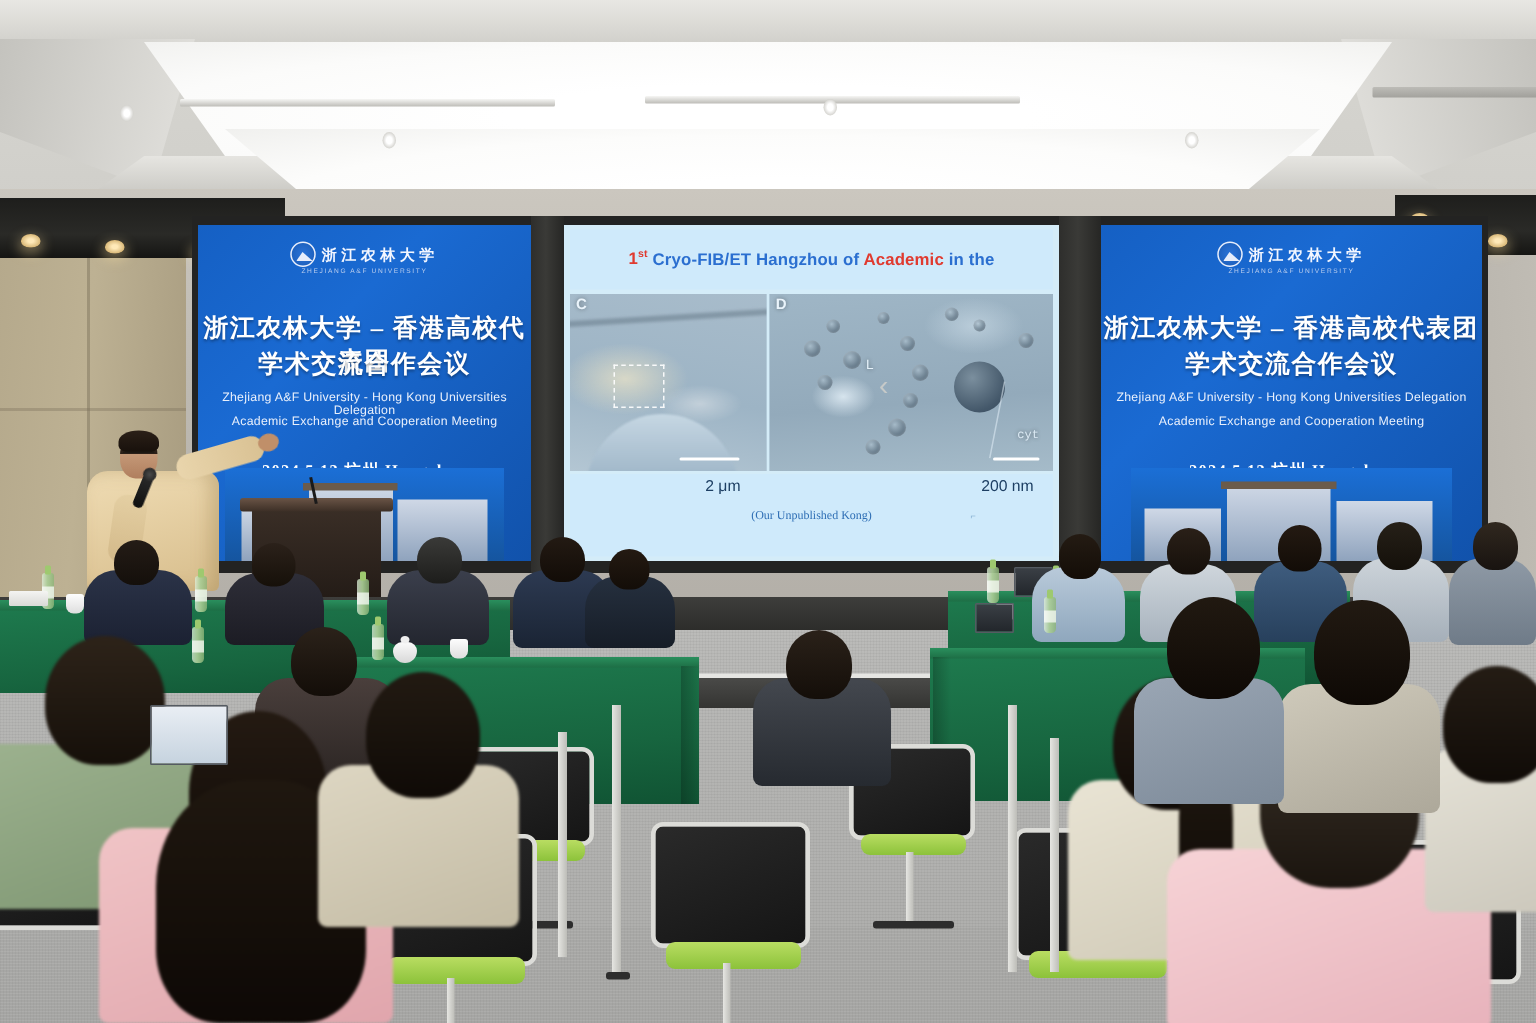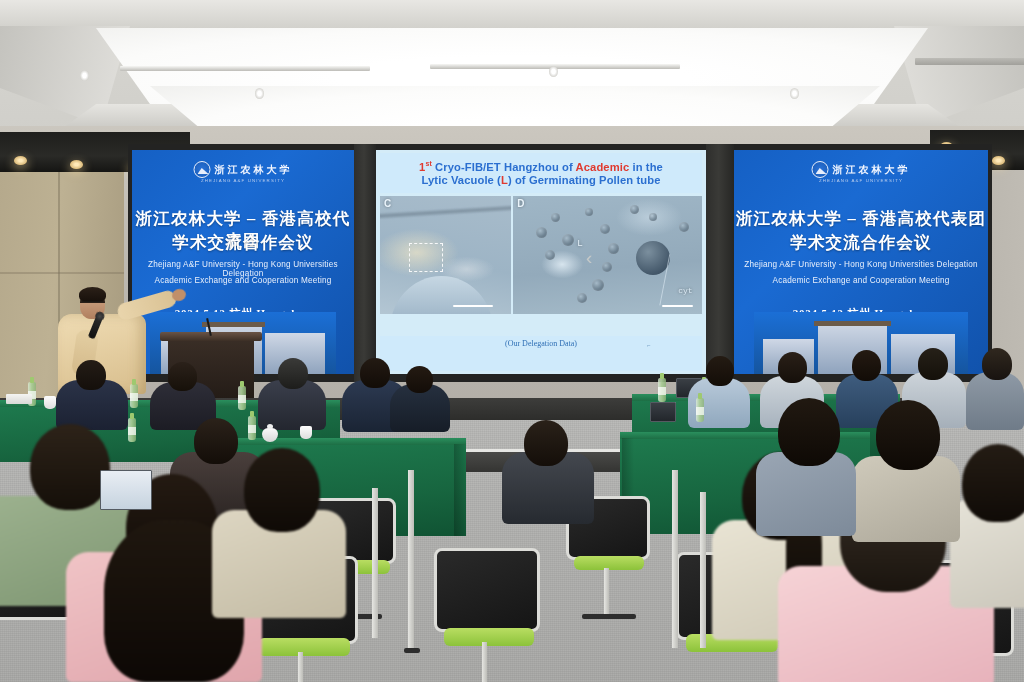--- a/index.html
+++ b/index.html
@@ -538,23 +538,20 @@
       </div>
     </div>
 
     <div class="divider d1"></div>
 
     <div class="screen center">
       <div class="slide">
         <div class="slide-head">
           <div class="slide-title-line">
             <span class="t-red"><span>1</span><sup>st</sup></span><span> Cryo-FIB/ET Hangzhou of </span><span class="t-red">Academic</span><span> in the</span>
-          </div>
-          <div class="slide-title-line">
-            <span>Lytic Vacuole (</span><span class="t-red">L</span><span>) of Germinating Pollen tube</span>
           </div>
         </div>
 
         <div class="panels">
           <div class="panel c">
             <div class="emC"></div>
             <div class="emC-sweep"></div>
             <div class="emC-mound"></div>
             <div class="emC-box"></div>
             <div class="panel-label">C</div>
@@ -577,23 +574,27 @@
             <div class="ves" style="left:88%; top:22%; width:10px; height:10px;"></div>
             <div class="ves-big"></div>
             <div class="emD-line"></div>
             <div class="panel-label">D</div>
             <div class="lbl-L">L</div>
             <div class="lbl-cyt">cyt</div>
             <div class="scalebar" style="right:5%; bottom:7px; width:16%;"></div>
           </div>
         </div>
 
+        <div class="scale-row">
+          <div class="scale-txt c">2 μm</div>
+          <div class="scale-txt d">200 nm</div>
+        </div>
 
         <div class="slide-foot">
-          <div class="foot-txt">(Our Delegation Data)</div>
+          <div class="foot-txt">(Our Unpublished Kong)</div>
           <div class="foot-mark">⌐</div>
         </div>
       </div>
     </div>
 
     <div class="divider d2"></div>
 
     <div class="screen right">
       <div class="banner">
         <div class="banner-logo">

